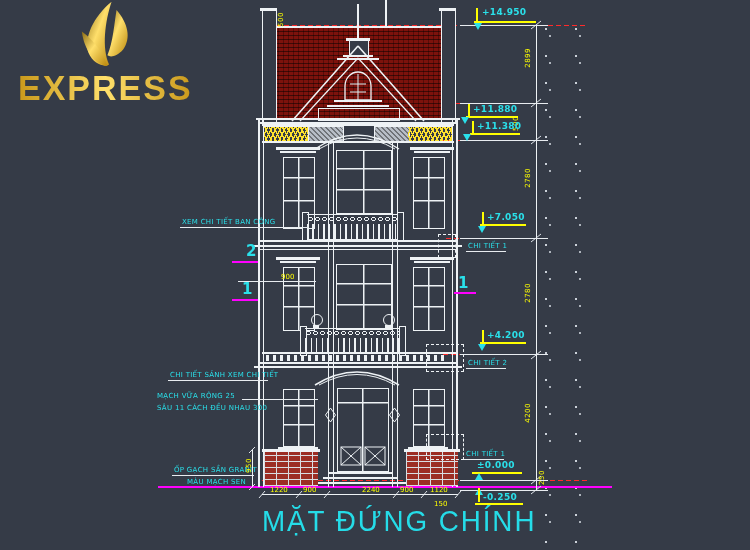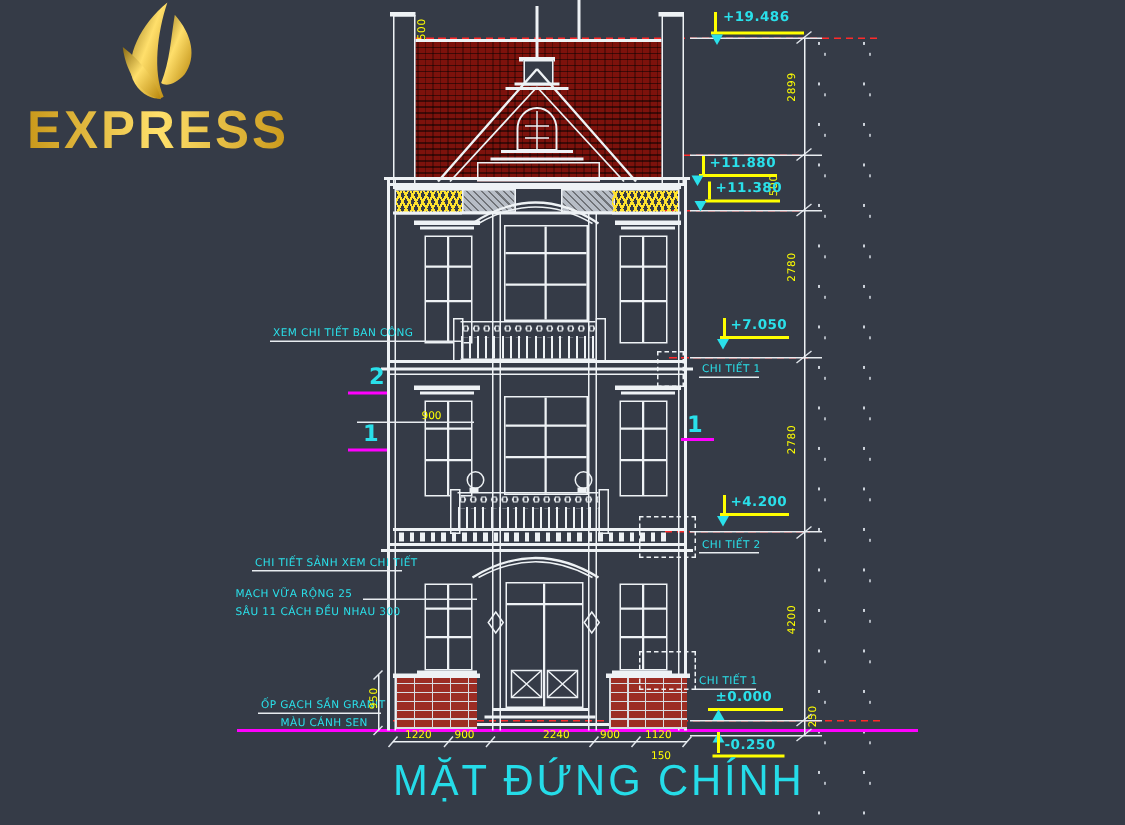--- a/index.html
+++ b/index.html
@@ -221,21 +221,21 @@
   <div class="uline" style="left:460px;top:480px;width:88px;"></div>
   <div class="uline" style="left:460px;top:490px;width:88px;"></div>
   <div class="vdim" style="left:524px;top:48px;">2899</div>
   <div class="vdim" style="left:512px;top:116px;">500</div>
   <div class="vdim" style="left:524px;top:168px;">2780</div>
   <div class="vdim" style="left:524px;top:283px;">2780</div>
   <div class="vdim" style="left:524px;top:403px;">4200</div>
   <div class="vdim" style="left:538px;top:470px;">250</div>
 
   <div class="yline" style="left:476px;top:8px;width:1.5px;height:14px;"></div>
-  <div class="lvl" style="left:482px;top:7px;">+19.486</div>
+  <div class="lvl" style="left:482px;top:7px;">+14.950</div>
   <div class="yline" style="left:474px;top:21px;width:62px;height:1.5px;"></div>
   <div class="tri-dn" style="left:474px;top:23px;"></div>
 
   <div class="yline" style="left:468px;top:104px;width:1.5px;height:12px;"></div>
   <div class="lvl" style="left:473px;top:104px;">+11.880</div>
   <div class="yline" style="left:466px;top:116px;width:52px;height:1.5px;"></div>
   <div class="tri-dn" style="left:461px;top:117px;"></div>
 
   <div class="yline" style="left:472px;top:121px;width:1.5px;height:12px;"></div>
   <div class="lvl" style="left:477px;top:121px;">+11.380</div>
@@ -279,21 +279,21 @@
   <div class="mline" style="left:232px;top:299px;width:26px;"></div>
   <div class="mark" style="left:458px;top:274px;">1</div>
   <div class="mline" style="left:454px;top:292px;width:22px;"></div>
   <div class="cy" style="left:170px;top:371px;">CHI TIẾT SẢNH XEM CHI TIẾT</div>
   <div class="uline" style="left:168px;top:380px;width:100px;"></div>
   <div class="cy" style="left:157px;top:392px;">MẠCH VỮA RỘNG 25</div>
   <div class="cy" style="left:157px;top:404px;">SÂU 11 CÁCH ĐỀU NHAU 300</div>
   <div class="uline" style="left:242px;top:399px;width:76px;"></div>
   <div class="cy" style="left:174px;top:466px;">ỐP GẠCH SẦN GRANIT</div>
   <div class="uline" style="left:172px;top:475px;width:82px;"></div>
-  <div class="cy" style="left:187px;top:478px;">MÀU CÁNH SEN</div>
+  <div class="cy" style="left:187px;top:478px;">MÀU MẠCH SEN</div>
 
   <div class="wline" style="left:252px;top:450px;width:1px;height:37px;"></div>
   <div class="vdim" style="left:245px;top:458px;">950</div>
 
   <div class="wline" style="left:262px;top:494px;width:196px;height:1px;"></div>
   <div class="dim" style="left:270px;top:486px;">1220</div>
   <div class="dim" style="left:303px;top:486px;">900</div>
   <div class="dim" style="left:362px;top:486px;">2240</div>
   <div class="dim" style="left:400px;top:486px;">900</div>
   <div class="dim" style="left:430px;top:486px;">1120</div>

